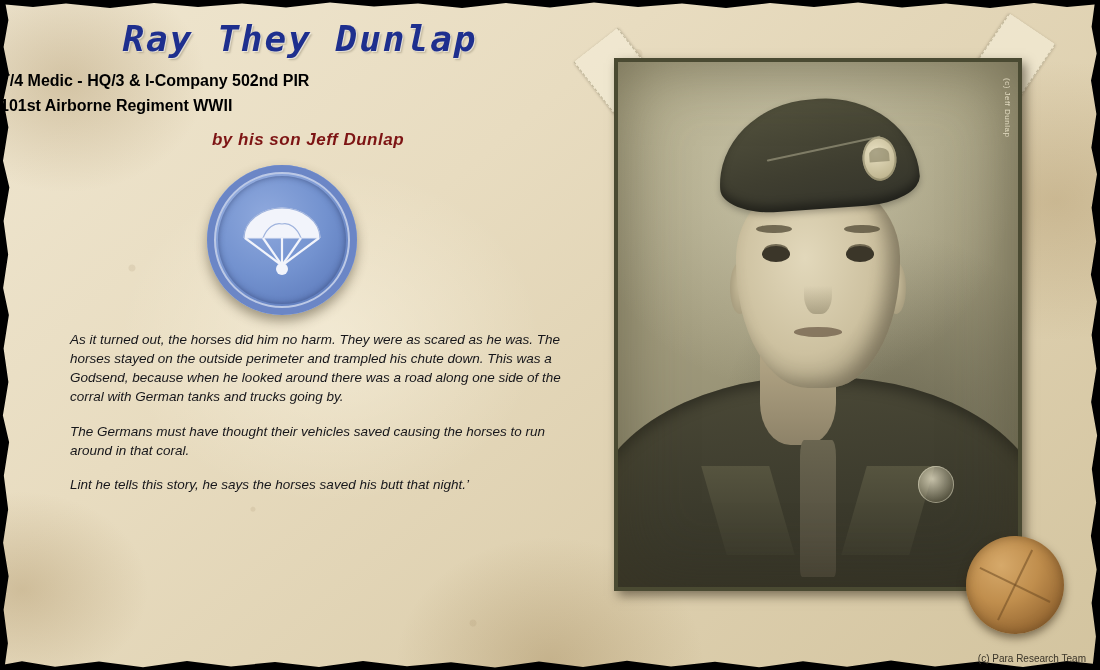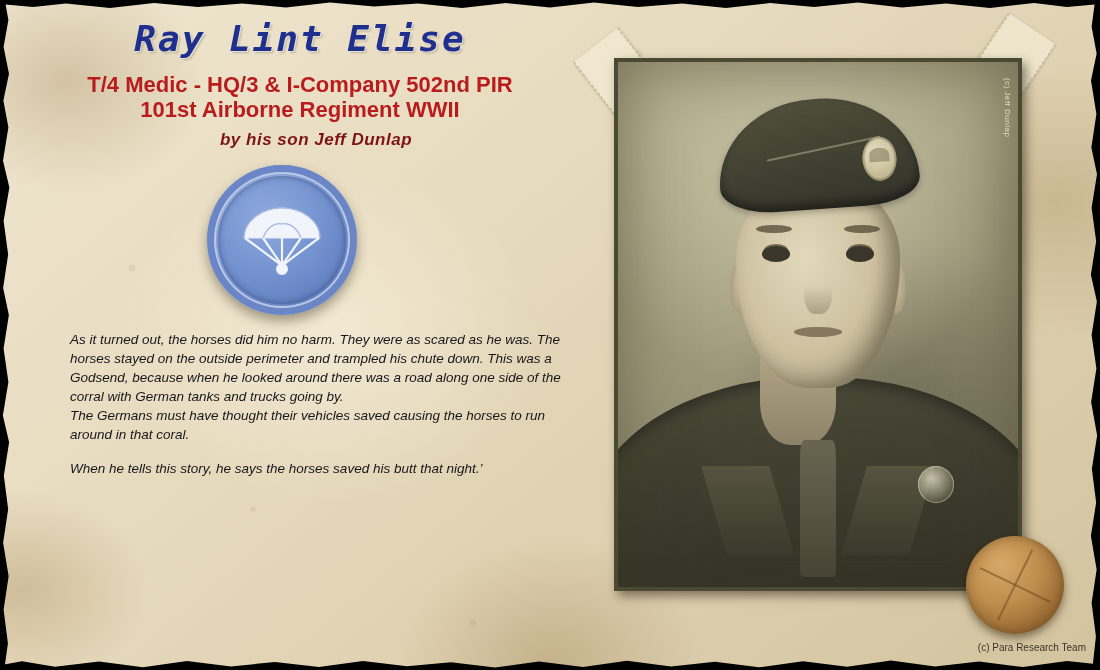--- a/index.html
+++ b/index.html
@@ -74,31 +74,30 @@
     font-weight: bold;
     font-style: italic;
     letter-spacing: 2px;
     color: #1e2f8e;
     text-shadow: 1px 1px 0 rgba(255,255,255,0.55), 2px 2px 2px rgba(60,50,30,0.25);
   }
   .subtitle1, .subtitle2 {
     position: absolute;
     left: 0;
     width: 600px;
-    text-align: center;
     font-family: "Liberation Sans", sans-serif;
-    font-size: 22px;
+    font-size: 16px;
     font-weight: bold;
-    color: #b91c1c;
+    color: #000000;
   }
   .subtitle1 { top: 72px; }
   .subtitle2 { top: 97px; }
   .byline {
     position: absolute;
-    left: 16px;
+    left: 8px;
     top: 130px;
     width: 600px;
     text-align: center;
     font-family: "Liberation Sans", sans-serif;
     font-size: 17px;
     font-weight: bold;
     font-style: italic;
     color: #7d1414;
     letter-spacing: 0.5px;
   }
@@ -356,21 +355,21 @@
     left: 70px;
     top: 330px;
     width: 510px;
     font-family: "Liberation Sans", sans-serif;
     font-size: 13.5px;
     line-height: 19px;
     font-style: italic;
     color: #16161a;
   }
   .story p { margin: 0 0 15px 0; }
-  .story p.tight { margin-bottom: 0; font-style: italic; }
+  .story p.tight { margin-bottom: 16px; font-style: italic; }
 
   
   .coin {
     position: absolute;
     left: 966px;
     top: 536px;
     width: 98px;
     height: 98px;
     border-radius: 50%;
     background: radial-gradient(circle at 36% 30%, #d6a96a 0%, #c08e4d 40%, #9c6d36 72%, #754e26 100%);
@@ -389,38 +388,38 @@
     position: absolute;
     left: 10%; top: 50%;
     width: 80%; height: 2px;
     transform: translateY(-50%) rotate(26deg);
     background: rgba(110,75,35,0.55);
   }
 
   .footer-credit {
     position: absolute;
     right: 14px;
-    bottom: 17px;
+    bottom: 6px;
     font-size: 10px;
     color: #3a3428;
     font-family: "Liberation Sans", sans-serif;
   }
 </style>
 </head>
 <body>
 
 <div id="page">
 
   <div class="paper"></div>
   <div class="edge edge-top"></div>
   <div class="edge edge-bottom"></div>
   <div class="edge edge-left"></div>
   <div class="edge edge-right"></div>
 
-  <div class="title">Ray Lint Elise</div>
+  <div class="title">Ray They Dunlap</div>
   <div class="subtitle1">T/4 Medic - HQ/3 &amp; I-Company 502nd PIR</div>
   <div class="subtitle2">101st Airborne Regiment WWII</div>
   <div class="byline">by his son Jeff Dunlap</div>
 
   <div class="patch-wrap">
     <div class="patch">
       <div class="patch-inner">
         <svg class="chute" width="92" height="92" viewBox="0 0 92 92">
           <g fill="#f2f4fb" stroke="#e6eaf6" stroke-width="1">
             <path d="M8 34 A38 30 0 0 1 84 34 Z"></path>
@@ -468,19 +467,19 @@
         <div class="p-cap-badge"></div>
       </div>
       <div class="p-vignette"></div>
       <div class="photo-credit">(c) Jeff Dunlap</div>
     </div>
   </div>
 
   <div class="story">
     <p class="tight">As it turned out, the horses did him no harm. They were as scared as he was. The horses stayed on the outside perimeter and trampled his chute down. This was a Godsend, because when he looked around there was a road along one side of the corral with German tanks and trucks going by.</p>
     <p>The Germans must have thought their vehicles saved causing the horses to run around in that coral.</p>
-    <p>When he tells this story, he says the horses saved his butt that night.’</p>
+    <p>Lint he tells this story, he says the horses saved his butt that night.’</p>
   </div>
 
   <div class="coin"></div>
 
   <div class="footer-credit">(c) Para Research Team</div>
 </div>
 
 </body></html>

